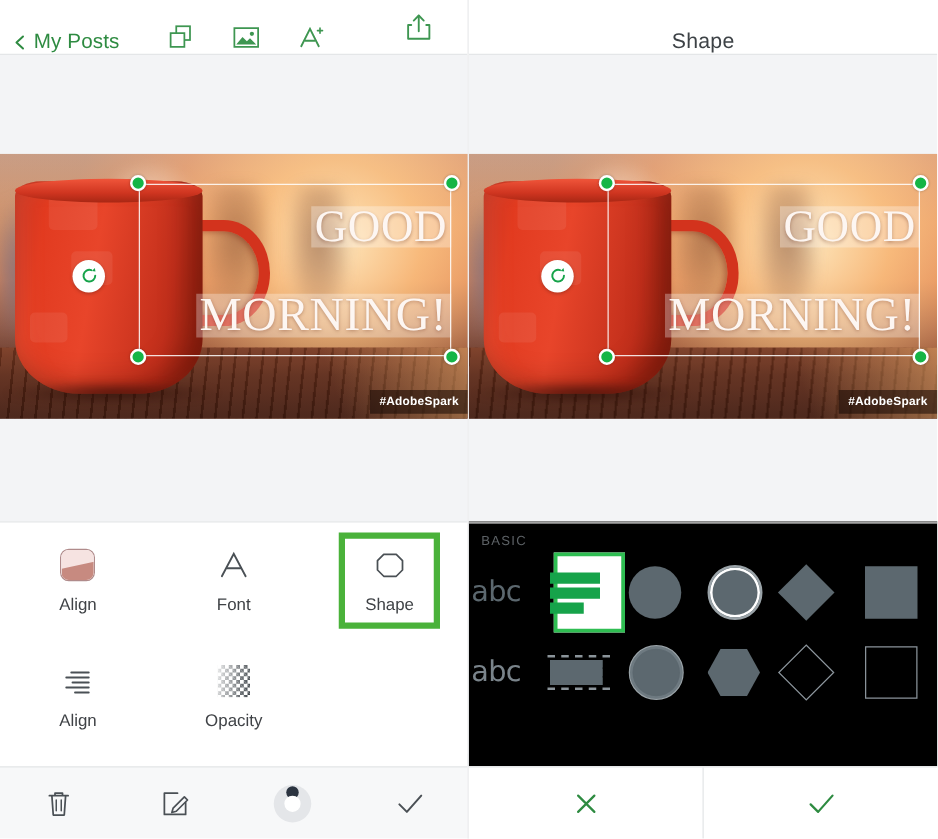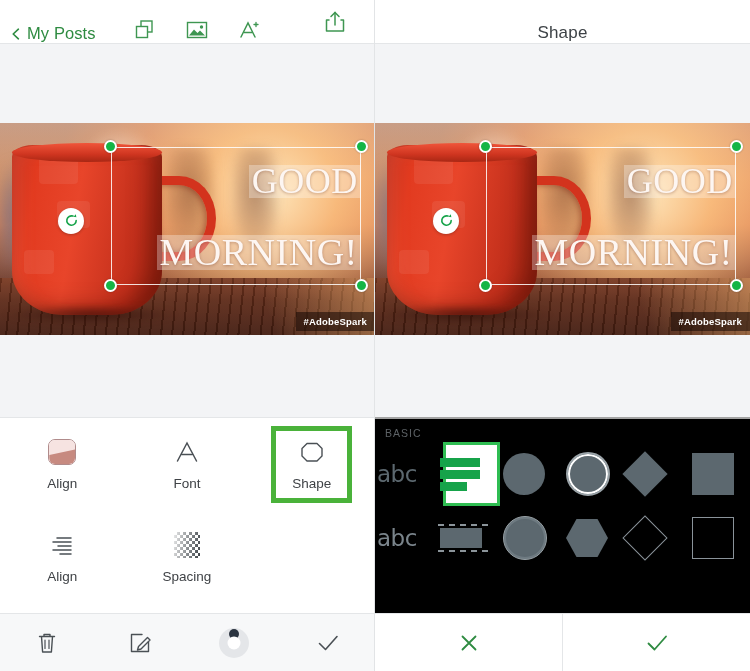--- a/index.html
+++ b/index.html
@@ -395,21 +395,21 @@
               <path d="M13 24 H24"></path>
           </g>
         </svg>
         <span class="tool-label">Align</span>
       </div>
 
       <div class="tool">
         <div class="tool-ico" style="display:flex;align-items:center;justify-content:center;">
           <div class="opacity-ico"></div>
         </div>
-        <span class="tool-label">Spacing</span>
+        <span class="tool-label">Opacity</span>
       </div>
 
     </div>
 
     <div class="bottom-bar">
       <svg class="bb-ico" viewBox="0 0 28 28">
         <path d="M6.5 7.5 H21.5" stroke="#4a5055" stroke-width="1.4" stroke-linecap="round"></path>
         <path d="M11 7.5 V5.5 H17 V7.5" fill="none" stroke="#4a5055" stroke-width="1.4" stroke-linejoin="round"></path>
         <path d="M8.5 7.5 L9.6 23 H18.4 L19.5 7.5" fill="none" stroke="#4a5055" stroke-width="1.4" stroke-linejoin="round"></path>
         <g stroke="#4a5055" stroke-width="1.2" stroke-linecap="round">

